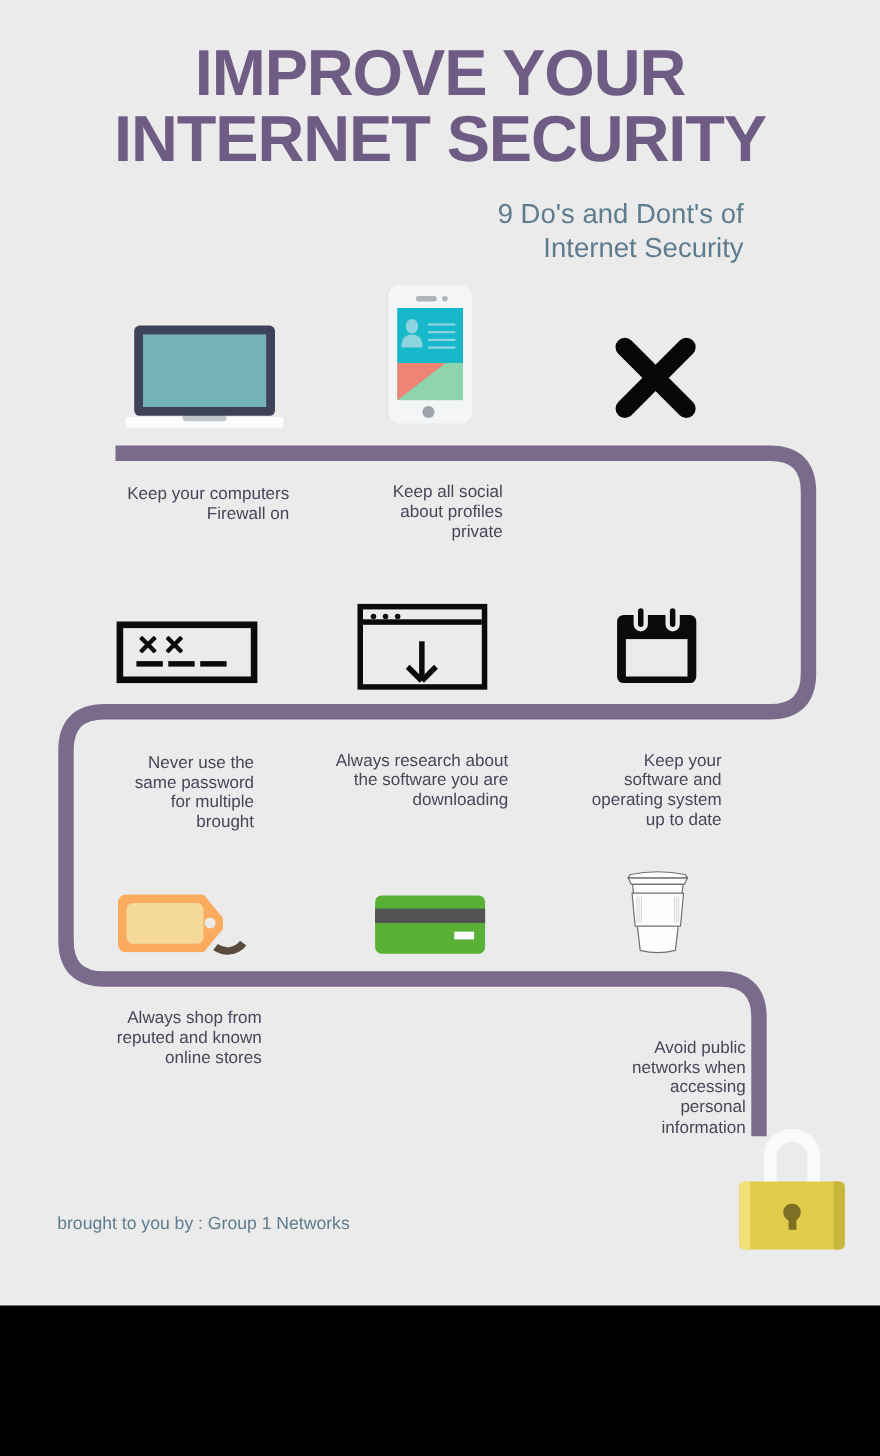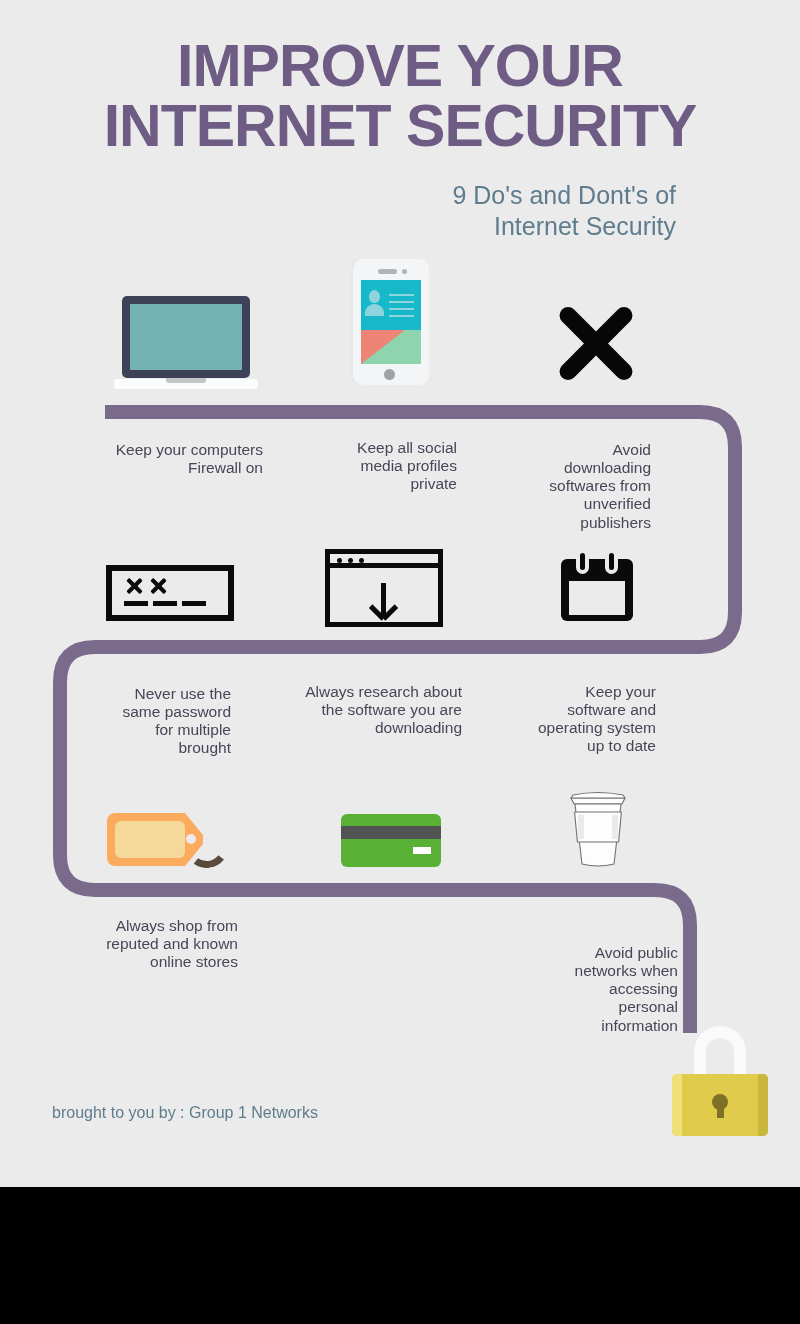--- a/index.html
+++ b/index.html
@@ -356,22 +356,21 @@
     </div>
     <div class="phone-home"></div>
   </div>
 
   <div class="icon-box xmark" style="left:553px; top:299px;">
     <span class="a"></span>
       <span class="b"></span>
   </div>
 
   <div class="caption" style="left:113px; top:441px; width:150px;">Keep your computers Firewall on</div>
-  <div class="caption" style="left:326px; top:439px; width:131px;">Keep all social media profiles private</div>
-  <div class="caption" style="left:526px; top:441px; width:125px;">Avoid downloading softwares from unverified publishers</div>
+  <div class="caption" style="left:326px; top:439px; width:131px;">Keep all social about profiles private</div>
 
   <div class="icon-box" style="left:106px; top:565px; width:128px; height:56px;">
     <div class="pw-box"></div>
     <div class="pw-x" style="left:20px; top:13px;">
         <i class="a"></i>
         <i class="b"></i>
       </div>
     <div class="pw-x" style="left:44px; top:13px;">
         <i class="a"></i>
         <i class="b"></i>

